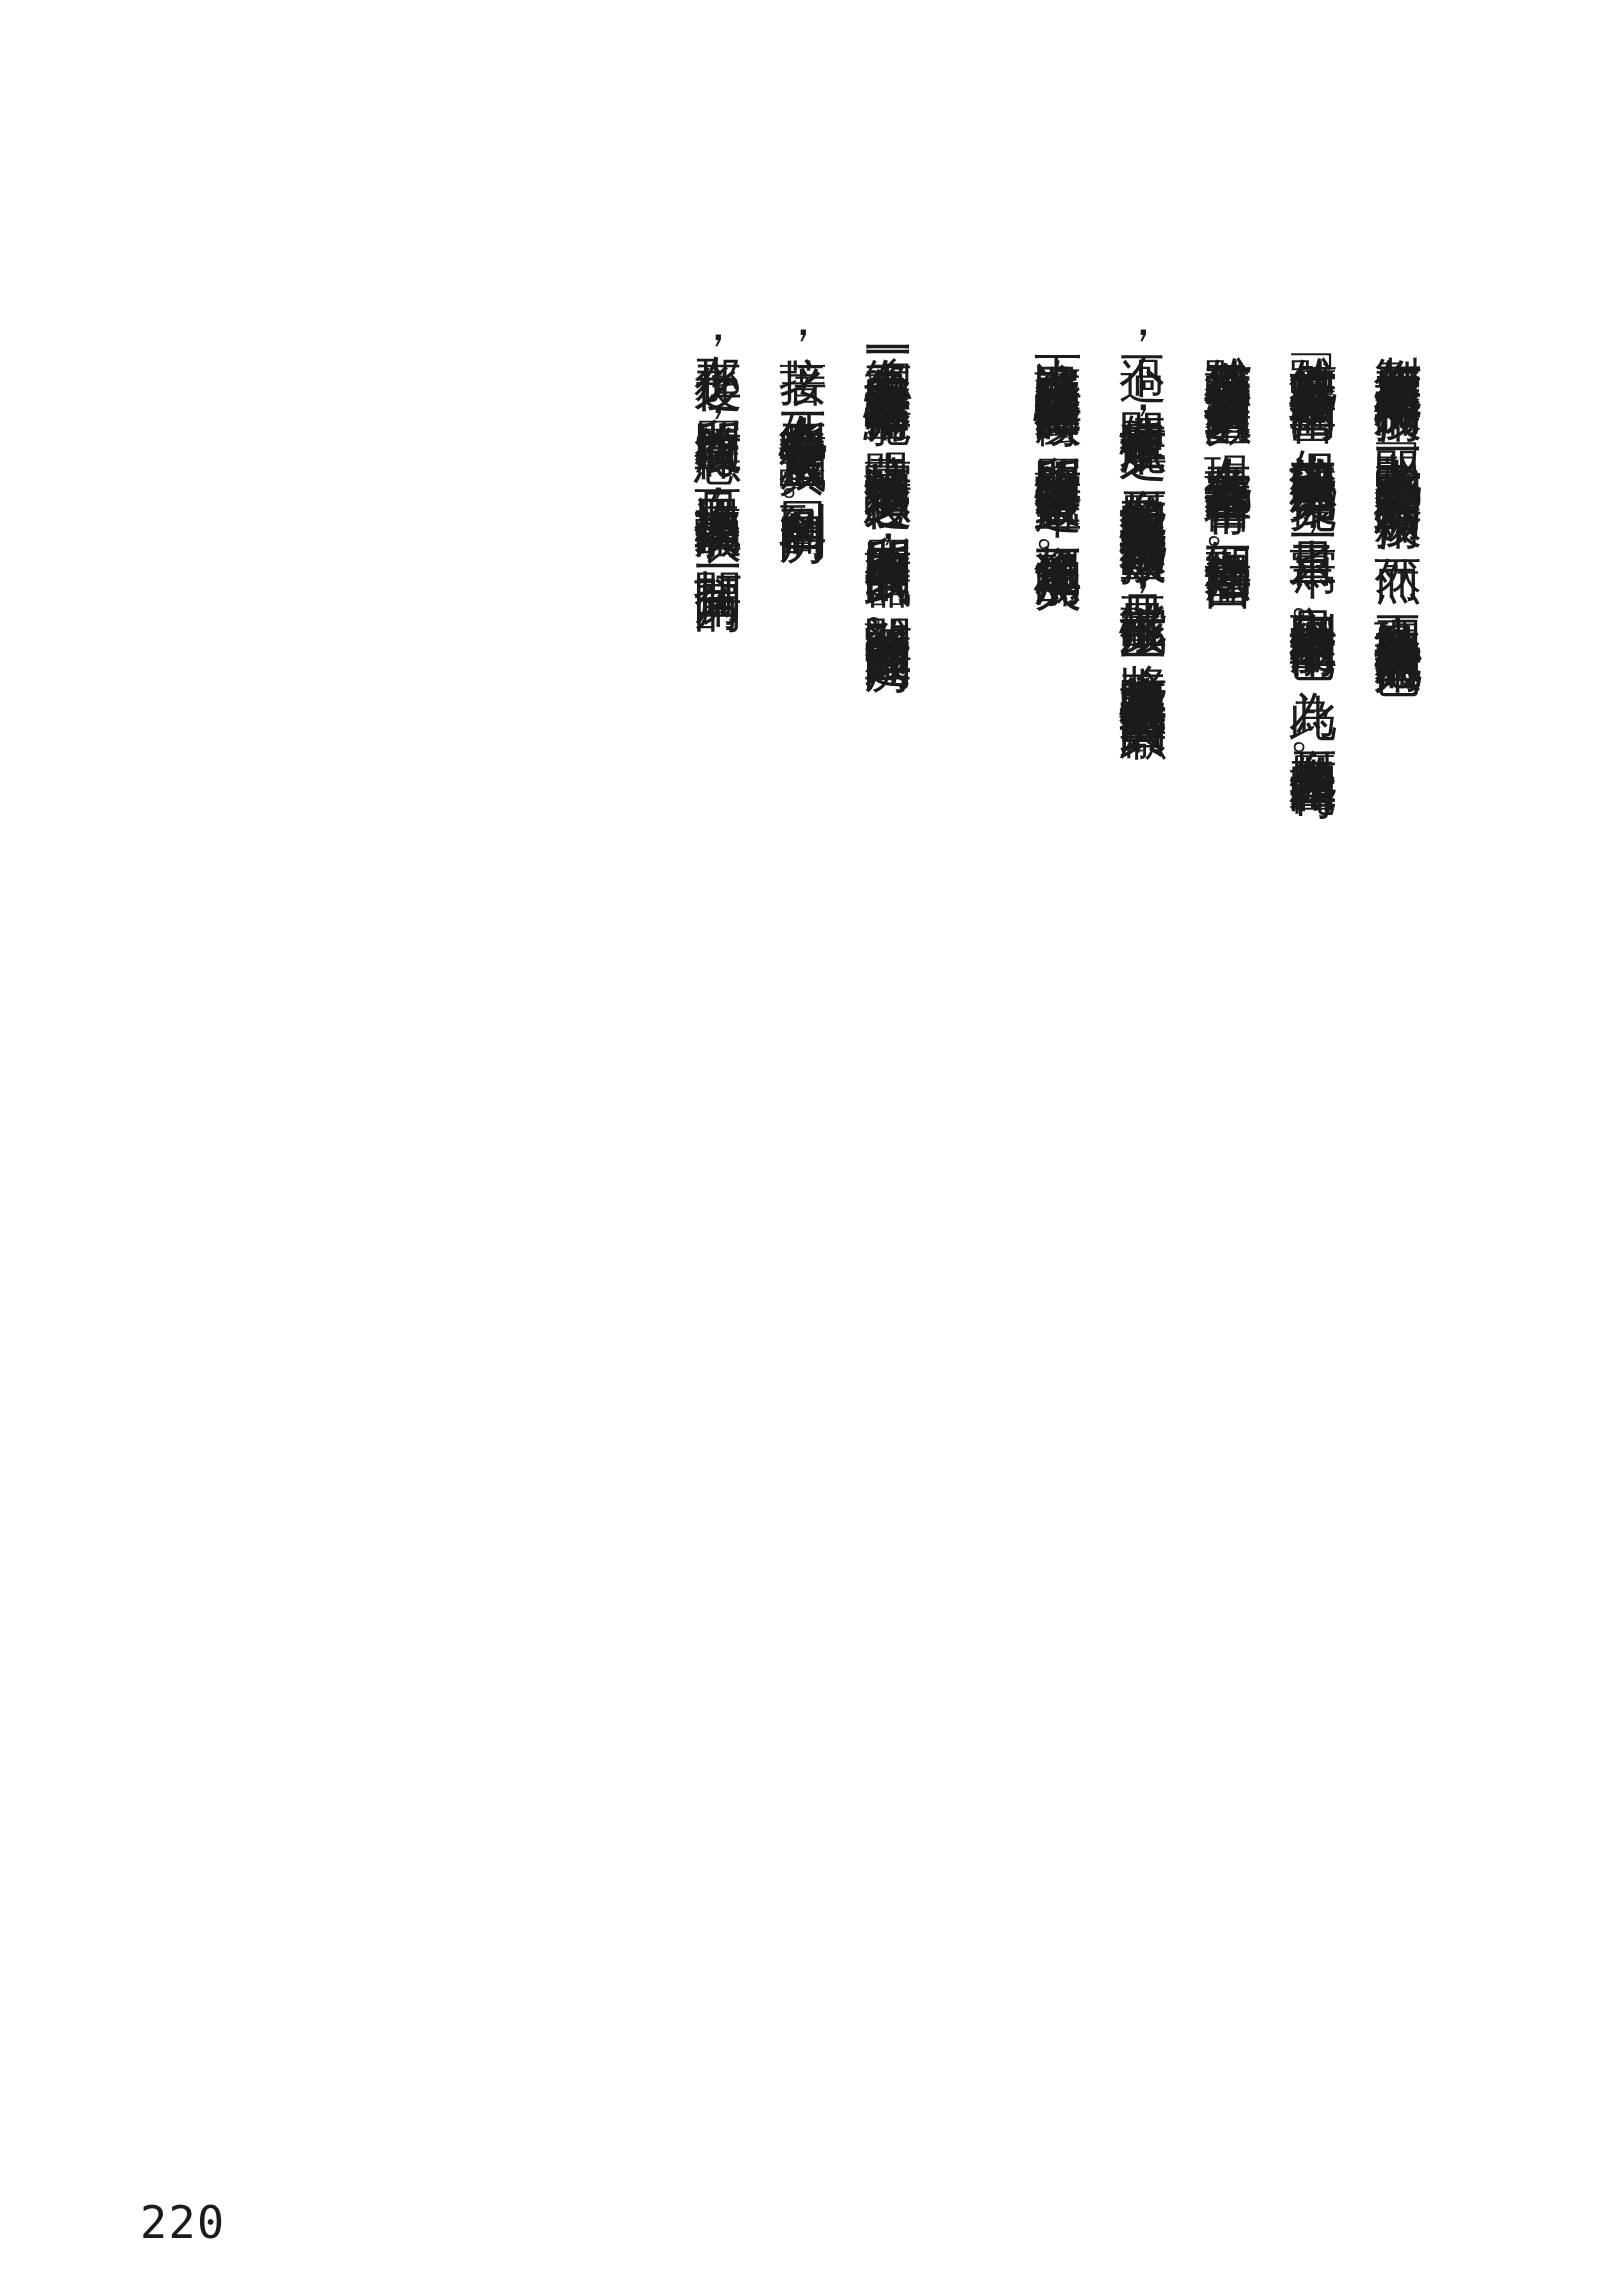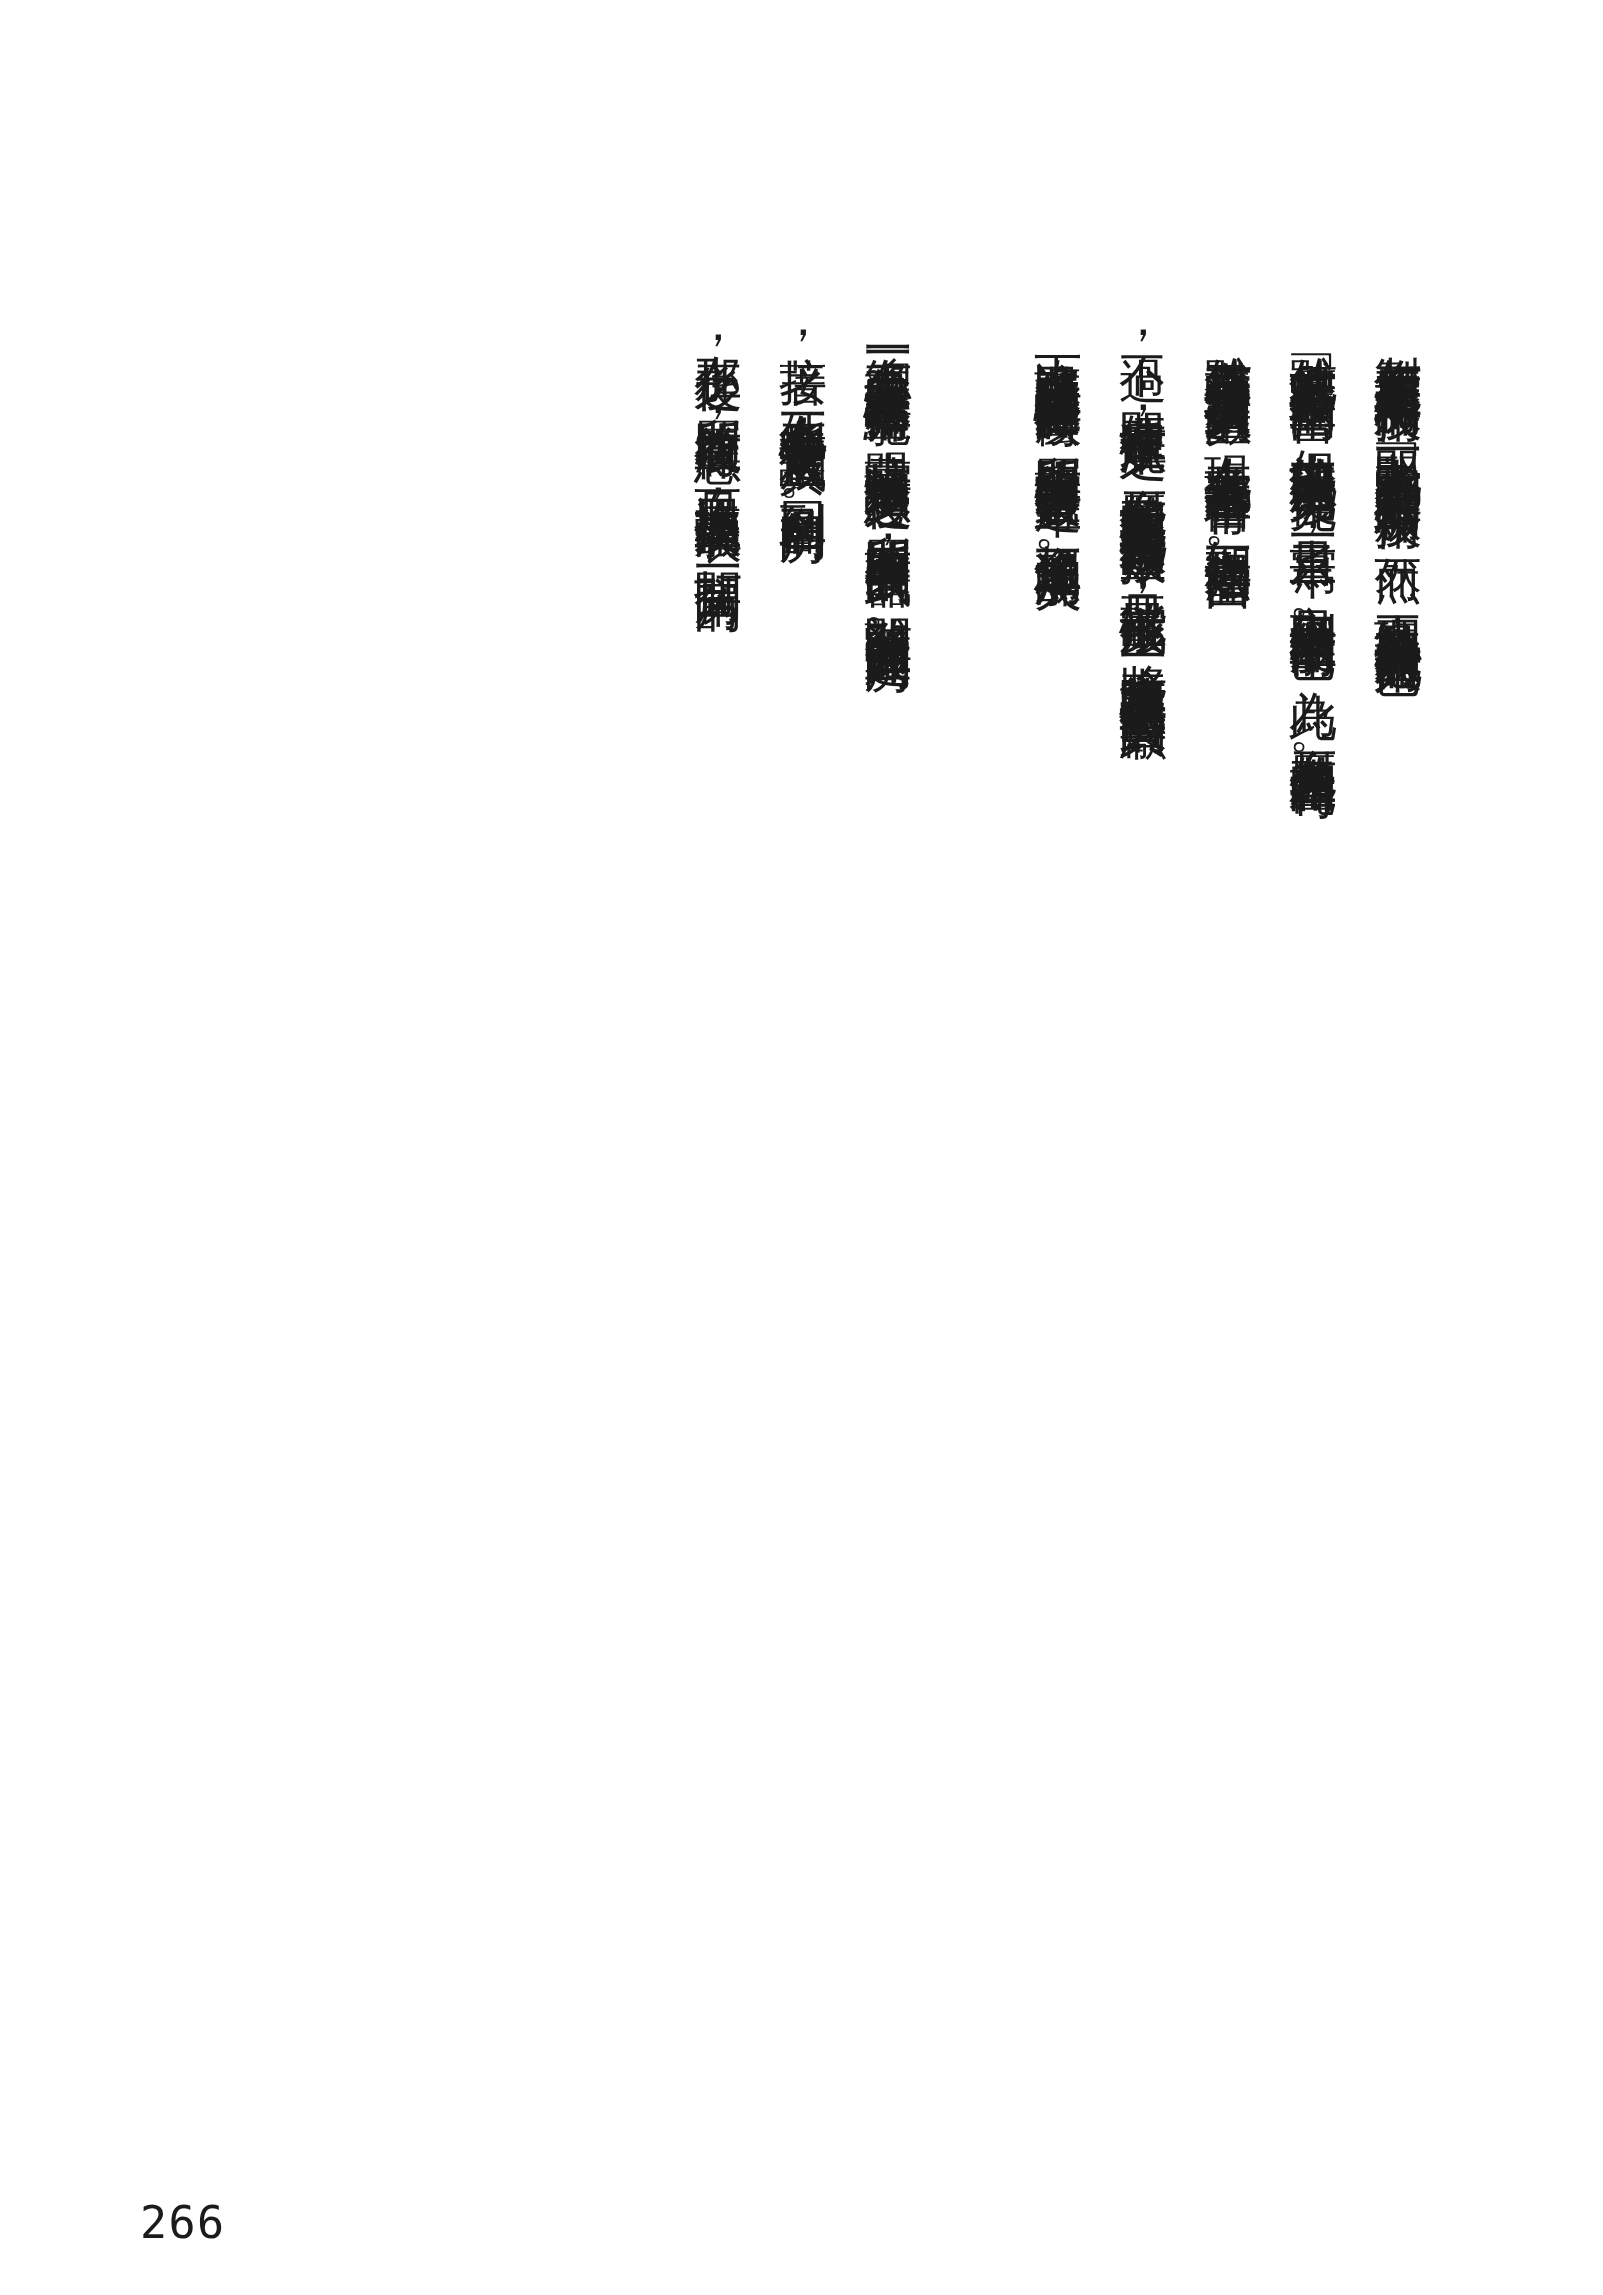--- a/index.html
+++ b/index.html
@@ -58,16 +58,16 @@
     <p>製作魔封石需要使用非常特殊的技術，即九賢者之一「鄧不利夫」發明的「精煉」技術。然而，真正理解其奧秘的就只有他本人而已。</p>
     <p>雖然他算是有留下「精煉」的指南書，但由於他以法術研究為第一優先，書只寫了一半，內容只到中級難度的前半而已。為此，魔封石的生產相當耗時。</p>
     <p>雖然有為了彌補速度增加技術人員的數量，現在大多數人都還在培育當中，短期之內無法獨當一面。</p>
     <p>不過，即便在這種狀況之下，魔封石的能量效率和其他方法相比依舊出類拔萃。只要能確實成形，將來一定能為阿爾凱特王國做出莫大的貢獻。</p>
     <p>下次讓裝甲越野車行駛不知道是什麼時候？所羅門與葛雷特望著裝甲越野車，想像遙遙無期的那一天。</p>
     <p class="section-gap">總有一天一定要讓裝甲越野車盡情奔馳。跟葛雷特暢談這個夢想之後，所羅門看著開發中的武器，離開名叫開發室的興趣房間。</p>
     <p>接著，他在心中發誓一定要讓它們成真，回到自己的房間。</p>
     <p>在那之後，所羅門並沒有休息，而是迅速換上輕便的衣服，打開房間一角的</p>
   </main>
 
-  <div class="page-number">266</div>
+  <div class="page-number">220</div>
 
 </div>
 
 
 </body></html>

